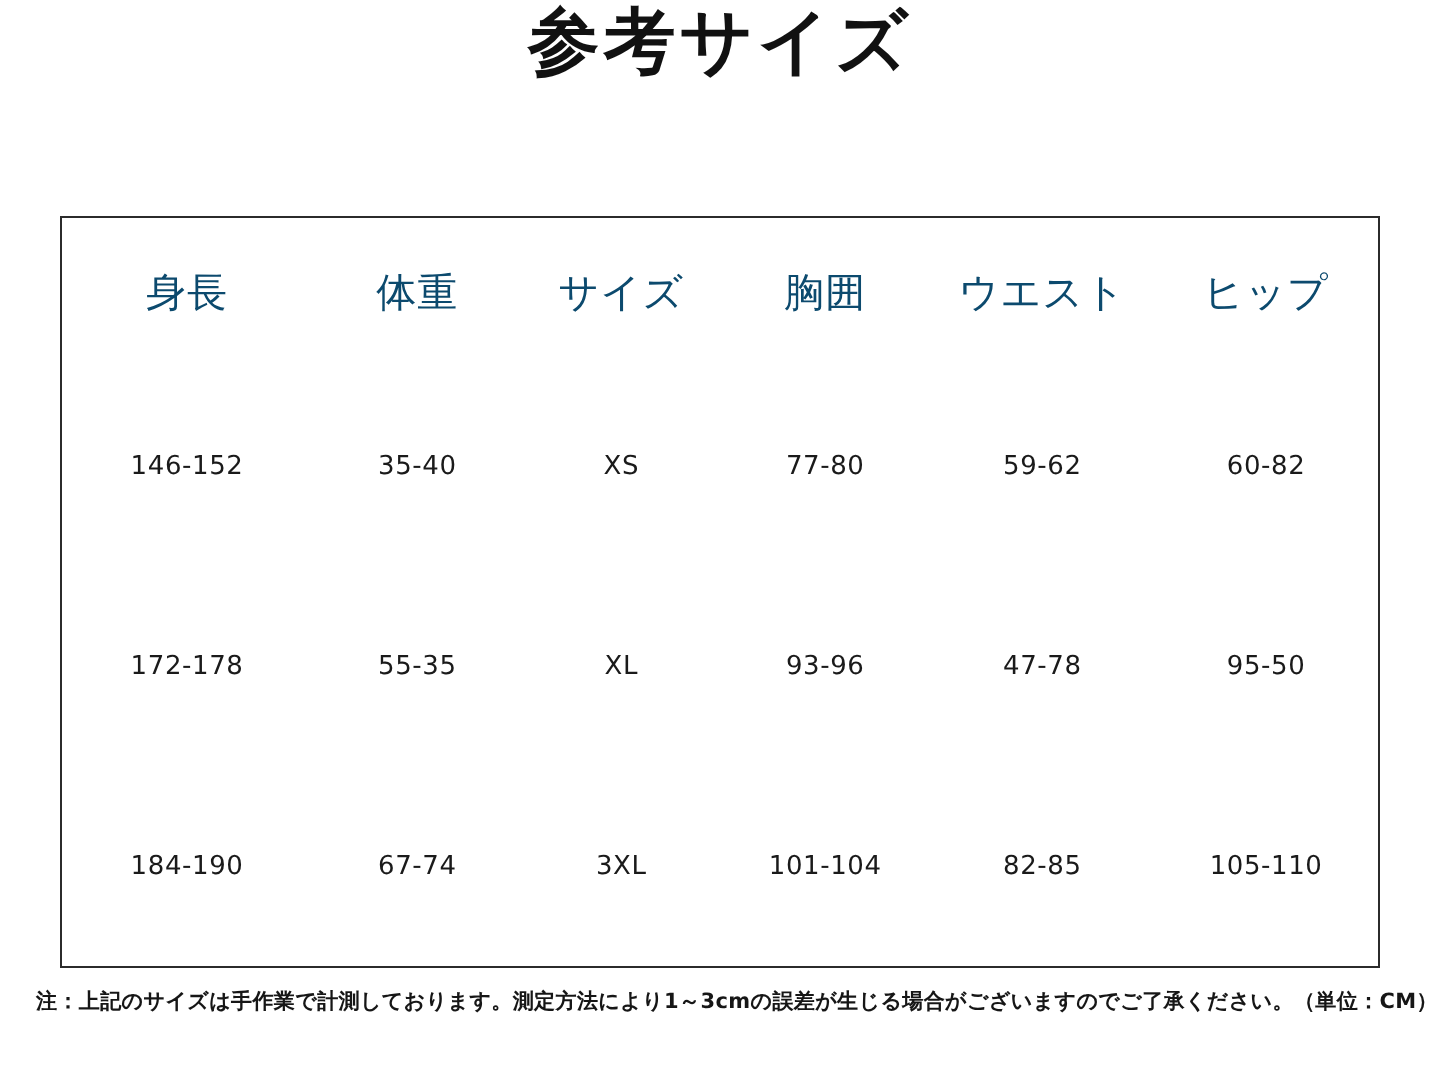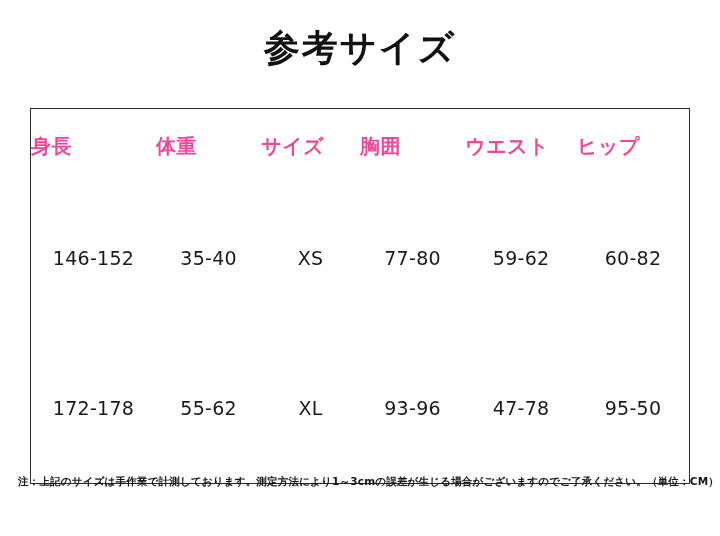--- a/index.html
+++ b/index.html
@@ -20,69 +20,68 @@
     height: 536px;
     box-sizing: border-box;
   }
   .title {
     text-align: center;
     font-size: 36px;
     font-weight: 700;
     letter-spacing: 2px;
     color: #111111;
     margin: 0;
-    padding-top: 26px;
     line-height: 1.2;
   }
   .table-wrap {
     position: absolute;
     left: 30px;
     top: 108px;
     width: 660px;
     height: 376px;
     border: 1px solid #2b2b2b;
     box-sizing: border-box;
     background: #ffffff;
   }
   table.size-table {
     width: 100%;
     height: 100%;
     border-collapse: collapse;
     table-layout: fixed;
   }
   table.size-table th {
     font-size: 20px;
-    font-weight: 700;
-    color: #ec4899;
-    text-align: left;
+    font-weight: 400;
+    color: #0c4a6e;
+    text-align: center;
     vertical-align: middle;
     padding: 0;
     height: 74px;
     letter-spacing: 0.5px;
   }
   table.size-table td {
-    font-size: 19px;
+    font-size: 13px;
     font-weight: 400;
     color: #1a1a1a;
     text-align: center;
     vertical-align: middle;
     padding: 0;
     height: 44px;
     letter-spacing: 0.3px;
   }
   table.size-table col.c0 { width: 19%; }
   table.size-table col.c1 { width: 16%; }
   table.size-table col.c2 { width: 15%; }
   table.size-table col.c3 { width: 16%; }
   table.size-table col.c4 { width: 17%; }
   table.size-table col.c5 { width: 17%; }
   .footnote {
     position: absolute;
     left: 18px;
-    top: 474px;
+    top: 494px;
     width: 690px;
     font-size: 10.5px;
     font-weight: 700;
     color: #161616;
     letter-spacing: 0.2px;
     line-height: 1.4;
     white-space: nowrap;
   }
 </style>
 </head>
@@ -116,25 +115,33 @@
         <tr>
           <td>146-152</td>
           <td>35-40</td>
           <td>XS</td>
           <td>77-80</td>
           <td>59-62</td>
           <td>60-82</td>
         </tr>
         <tr>
           <td>172-178</td>
-          <td>55-62</td>
+          <td>55-35</td>
           <td>XL</td>
           <td>93-96</td>
           <td>47-78</td>
           <td>95-50</td>
+        </tr>
+        <tr>
+          <td>184-190</td>
+          <td>67-74</td>
+          <td>3XL</td>
+          <td>101-104</td>
+          <td>82-85</td>
+          <td>105-110</td>
         </tr>
       </tbody>
     </table>
   </div>
 
   <div class="footnote">注：上記のサイズは手作業で計測しております。測定方法により1～3cmの誤差が生じる場合がございますのでご了承ください。（単位：CM）</div>
 
 </div>
 
 </body></html>

